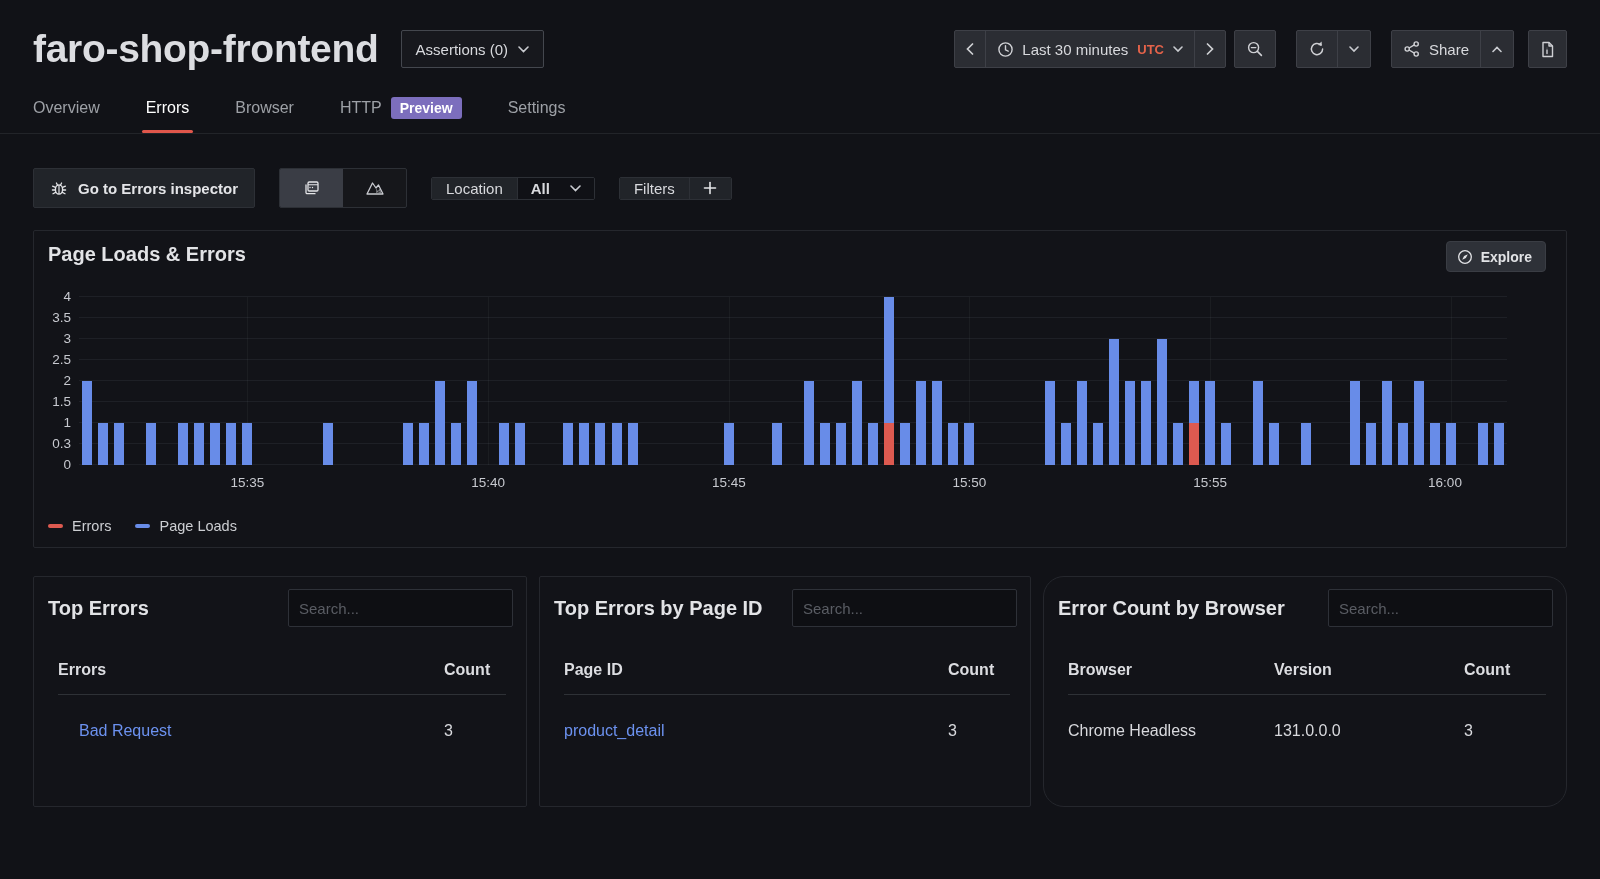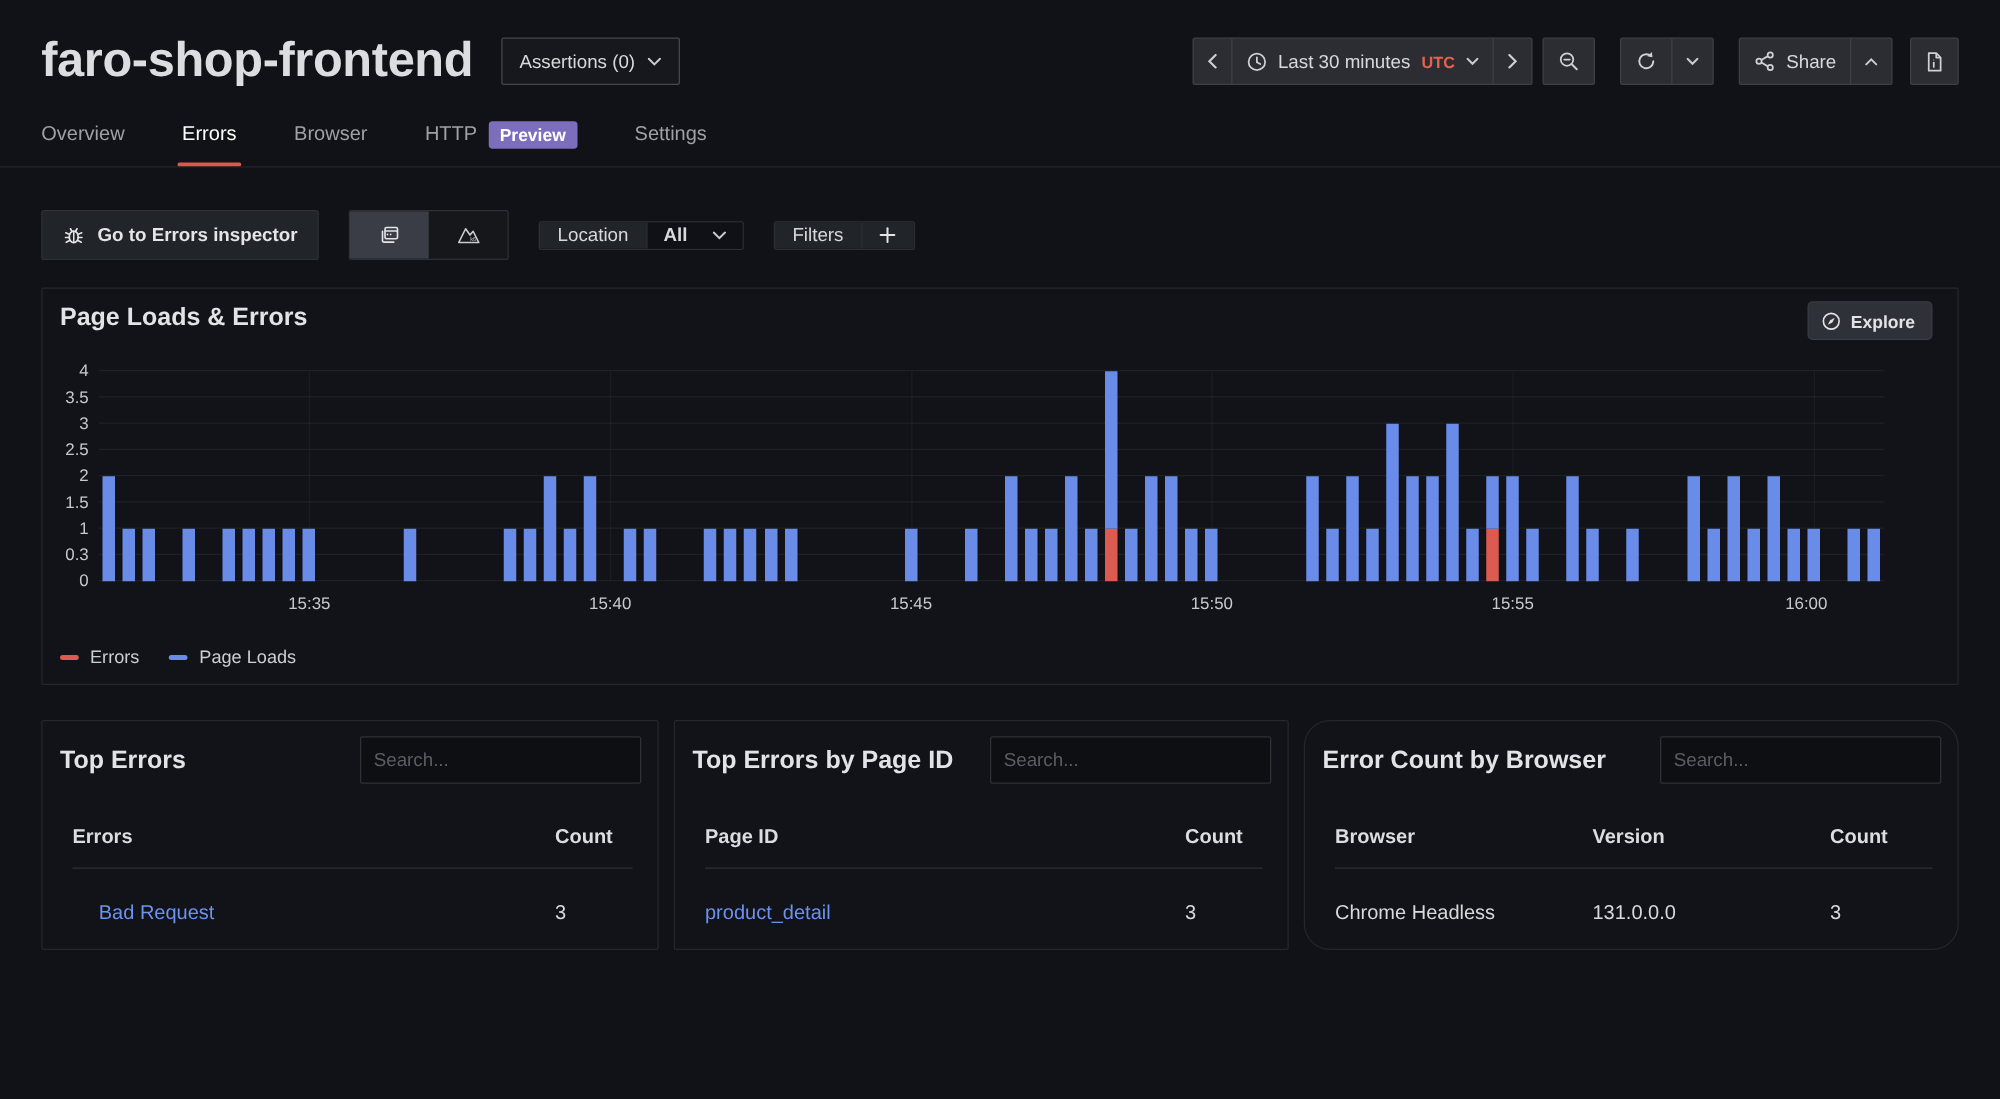--- a/index.html
+++ b/index.html
@@ -91,21 +91,21 @@
   .xlab { position: absolute; top: calc(100% + 10px); transform: translateX(-50%); font-size: 13.5px; color: #c7c9cf; }
   .bar { position: absolute; width: 10px; }
   .bar.load { background: var(--bar-blue); }
   .bar.err  { background: var(--bar-red); }
   .legend { position: absolute; left: 14px; bottom: 13px; display: flex; gap: 24px; }
   .litem { display: flex; align-items: center; gap: 9px; font-size: 14.5px; color: #ccced2; cursor: pointer; }
   .dash { width: 15px; height: 4px; border-radius: 2px; }
 
   
   .bottom-row { display: flex; gap: 12px; margin: 28px 33px 0 33px; }
-  .tpanel { height: 184px; }
+  .tpanel { height: 231px; }
   .tpanel-1 { flex: 0 0 494px; }
   .tpanel-2 { flex: 0 0 492px; }
   .tpanel-3 { flex: 1; border-radius: 21px; }
   .tpanel-head { display: flex; align-items: flex-start; justify-content: space-between; padding: 12px 13px 0 14px; }
   .tpanel-head .panel-title { padding-top: 8px; }
   .search-input {
     width: 225px; height: 38px; background: #0e0f13; border: 1px solid #2e3138; border-radius: 2px;
     color: #d8d9dd; font-size: 15px; padding: 0 10px; font-family: "Liberation Sans", sans-serif; outline: none;
   }
   .search-input::placeholder { color: #5a5d64; }

